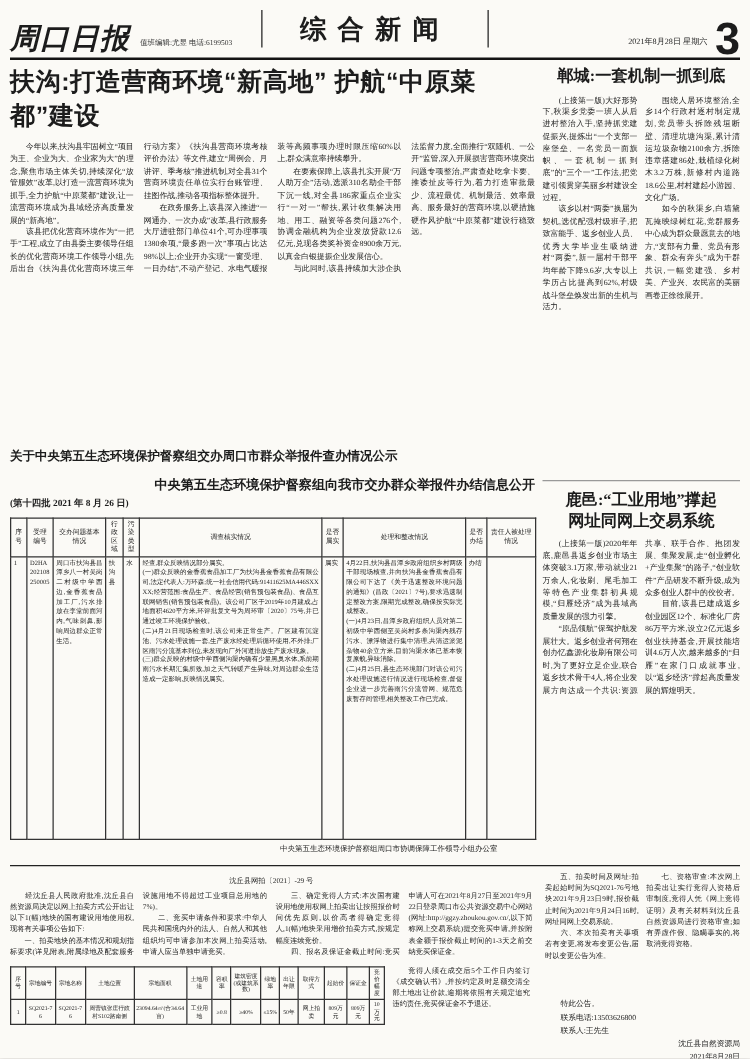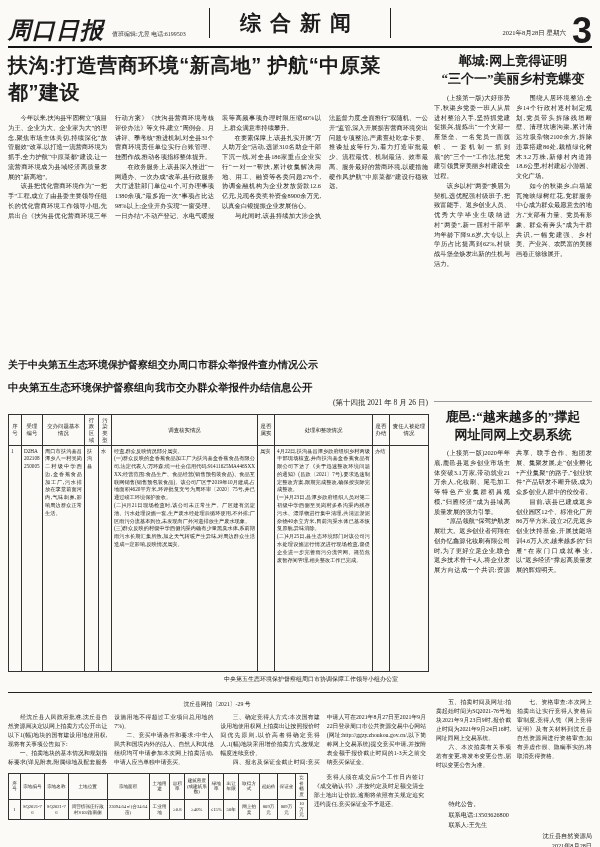--- a/index.html
+++ b/index.html
@@ -32,23 +32,23 @@
   .rightcol{position:absolute;left:434px;top:52px;width:158px;}
   .dc h2,.ly h2{margin:0;font-size:13px;font-weight:bold;text-align:center;line-height:1.35;
                 font-family:"Liberation Serif",serif;}
   .dc .body-cols{margin-top:6px;column-count:2;column-gap:6px;height:300px;}
   .ly{margin-top:8px;border-top:1px solid #999;padding-top:6px;}
   .ly .body-cols{margin-top:5px;column-count:2;column-gap:6px;height:200px;}
   
   .gongshi{position:absolute;left:8px;top:358px;width:420px;}
   .gongshi h1{margin:0;font-size:10px;font-weight:900;text-align:left;letter-spacing:0;
               font-family:"Liberation Sans",sans-serif;white-space:nowrap;}
-  .gongshi h3{margin:9px 0 0 0;font-size:10.5px;font-weight:bold;text-align:left;
+  .gongshi h3{margin:9px 0 0 0;font-size:10.5px;font-weight:bold;text-align:right;
               font-family:Liberation Sans, sans-serif;}
-  .batch{font-size:7.5px;text-align:right;margin-top:3px;}
+  .batch{font-size:7.5px;text-align:left;margin-top:3px;font-weight:bold;}
   table.gs{border-collapse:collapse;width:420px;margin-top:6px;table-layout:fixed;}
   table.gs th,table.gs td{border:0.6px solid #333;padding:1.5px 2px;vertical-align:top;
         font-weight:normal;}
   table.gs th{font-size:5.4px;line-height:1.25;text-align:center;vertical-align:middle;}
   table.gs td{font-size:5.2px;line-height:1.5;text-align:justify;white-space:pre-line;
         word-break:break-all;}
   td.ctr{text-align:center;vertical-align:middle;white-space:normal;}
   .gs-row td{height:222px;overflow:hidden;}
   .gs-foot{font-size:6px;text-align:right;margin-top:3px;padding-right:30px;color:#222;}
   
@@ -93,29 +93,29 @@
     <h1>扶沟:打造营商环境“新高地” 护航“中原菜都”建设</h1>
     <div class="body-cols">　　今年以来,扶沟县牢固树立“项目为王、企业为大、企业家为大”的理念,聚焦市场主体关切,持续深化“放管服效”改革,以打造一流营商环境为抓手,全力护航“中原菜都”建设,让一流营商环境成为县域经济高质量发展的“新高地”。
 　　该县把优化营商环境作为“一把手”工程,成立了由县委主要领导任组长的优化营商环境工作领导小组,先后出台《扶沟县优化营商环境三年行动方案》《扶沟县营商环境考核评价办法》等文件,建立“周例会、月讲评、季考核”推进机制,对全县31个营商环境责任单位实行台账管理、挂图作战,推动各项指标整体提升。
 　　在政务服务上,该县深入推进“一网通办、一次办成”改革,县行政服务大厅进驻部门单位41个,可办理事项1380余项,“最多跑一次”事项占比达98%以上;企业开办实现“一窗受理、一日办结”,不动产登记、水电气暖报装等高频事项办理时限压缩60%以上,群众满意率持续攀升。
 　　在要素保障上,该县扎实开展“万人助万企”活动,选派310名助企干部下沉一线,对全县186家重点企业实行“一对一”帮扶,累计收集解决用地、用工、融资等各类问题276个,协调金融机构为企业发放贷款12.6亿元,兑现各类奖补资金8900余万元,以真金白银提振企业发展信心。
 　　与此同时,该县持续加大涉企执法监督力度,全面推行“双随机、一公开”监管,深入开展损害营商环境突出问题专项整治,严肃查处吃拿卡要、推诿扯皮等行为,着力打造审批最少、流程最优、机制最活、效率最高、服务最好的营商环境,以硬措施硬作风护航“中原菜都”建设行稳致远。</div>
   </article>
 
   <aside class="rightcol">
     <article class="dc">
-      <h2><span>郸城:网上竞得证明</span><br>
-      <span>“三个一”美丽乡村竞蝶变</span></h2>
+      <h2><span>郸城:一套机制一抓到底</span><br>
+      </h2>
       <div class="body-cols">　　(上接第一版)大好形势下,秋渠乡党委一班人从后进村整治入手,坚持抓党建促振兴,提炼出“一个支部一座堡垒、一名党员一面旗帜、一套机制一抓到底”的“三个一”工作法,把党建引领贯穿美丽乡村建设全过程。
 　　该乡以村“两委”换届为契机,选优配强村级班子,把致富能手、返乡创业人员、优秀大学毕业生吸纳进村“两委”,新一届村干部平均年龄下降9.6岁,大专以上学历占比提高到62%,村级战斗堡垒焕发出新的生机与活力。
 　　围绕人居环境整治,全乡14个行政村逐村制定规划,党员带头拆除残垣断壁、清理坑塘沟渠,累计清运垃圾杂物2100余方,拆除违章搭建86处,栽植绿化树木3.2万株,新修村内道路18.6公里,村村建起小游园、文化广场。
 　　如今的秋渠乡,白墙黛瓦掩映绿树红花,党群服务中心成为群众最愿意去的地方,“支部有力量、党员有形象、群众有奔头”成为干群共识,一幅党建强、乡村美、产业兴、农民富的美丽画卷正徐徐展开。</div>
     </article>
     <article class="ly">
-      <h2><span>鹿邑:“越来越多的”撑起</span><br>
+      <h2><span>鹿邑:“工业用地”撑起</span><br>
       <span>网址同网上交易系统</span></h2>
       <div class="body-cols">　　(上接第一版)2020年年底,鹿邑县返乡创业市场主体突破3.1万家,带动就业21万余人,化妆刷、尾毛加工等特色产业集群初具规模,“归雁经济”成为县域高质量发展的强力引擎。
 　　“原品领航”保驾护航发展壮大。返乡创业者何翔在创办忆鑫源化妆刷有限公司时,为了更好立足企业,联合返乡技术骨干4人,将企业发展方向达成一个共识:资源共享、联手合作、抱团发展、集聚发展,走“创业孵化+产业集聚”的路子,“创业软件”产品研发不断升级,成为众多创业人群中的佼佼者。
 　　目前,该县已建成返乡创业园区12个、标准化厂房86万平方米,设立2亿元返乡创业扶持基金,开展技能培训4.6万人次,越来越多的“归雁”在家门口成就事业,以“返乡经济”撑起高质量发展的辉煌明天。</div>
     </article>
   </aside>
 
   <section class="gongshi">
     <h1>关于中央第五生态环境保护督察组交办周口市群众举报件查办情况公示</h1>
     <h3>中央第五生态环境保护督察组向我市交办群众举报件办结信息公开</h3>

